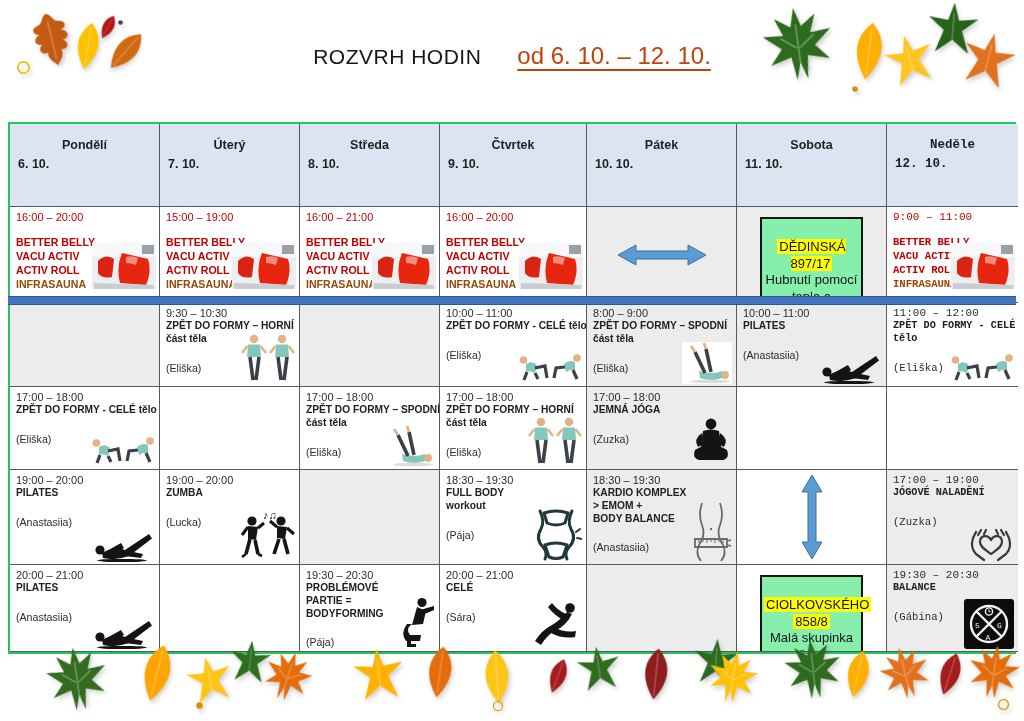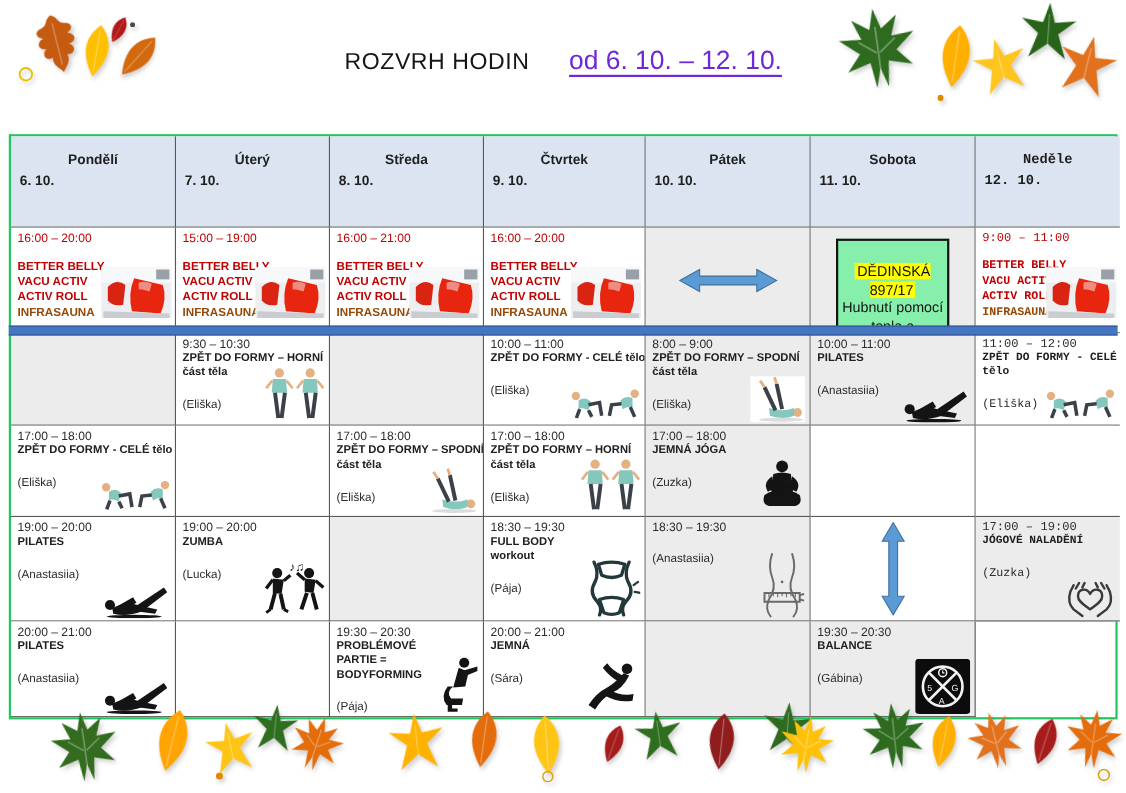--- a/index.html
+++ b/index.html
@@ -3,21 +3,21 @@
 <meta charset="utf-8">
 <style>
   html,body{margin:0;padding:0;}
   body{
     width:1024px;height:721px;position:relative;overflow:hidden;
     background:#ffffff;color:#1a1a1a;
     font-family:"Liberation Sans",sans-serif;
   }
   #titlebar{position:absolute;left:0;top:42px;width:100%;display:flex;justify-content:center;align-items:baseline;gap:36px;z-index:2;}
   #title-left{font-size:21px;letter-spacing:.5px;color:#161616;}
-  #title-range{font-size:24px;color:#6d28d9;text-decoration:underline;text-decoration-thickness:2px;text-underline-offset:5px;}
+  #title-range{font-size:24px;color:#c2410c;text-decoration:underline;text-decoration-thickness:2px;text-underline-offset:5px;}
 
   #schedule-table{
     position:absolute;left:8px;top:122px;width:1008px;display:grid;
     border:2px solid #22c55e;background:#fff;box-sizing:border-box;z-index:1;
   }
   .gcell{border-right:1px solid #595959;border-bottom:1px solid #595959;position:relative;box-sizing:border-box;overflow:hidden;}
   .gcell:nth-child(7n){border-right:none;font-family:Liberation Mono, monospace;}
   .hcell{background:#dce4f1;padding:4px 8px 0 8px;font-weight:bold;font-size:12.5px;color:#1f1f1f;}
   .day-name{text-align:center;margin-top:10px;}
   .day-date{text-align:left;margin-top:5px;}
@@ -405,20 +405,25 @@
       <span class="cell-icon"><svg viewBox="0 0 50 54" width="50" height="54" fill="none" stroke="#23383b" stroke-width="3" stroke-linecap="round" stroke-linejoin="round">
           <path d="M8 3 Q13 13 9 21 Q3 31 11 39 Q16 45 13 51"></path>
           <path d="M40 3 Q35 13 39 21 Q45 31 37 39 Q32 45 35 51"></path>
           <path d="M12 5 Q24 1 36 5 L33 15 Q24 19 15 15 Z"></path>
           <path d="M13 37 Q24 33 35 37 L31 49 Q24 52 17 49 Z"></path>
           <path d="M44 24 l4 -3 M45 30 l5 1" stroke-width="2"></path>
         </svg></span>
     </div>
     <div class="gcell bcell shaded type-class">
       <div class="time">18:30 – 19:30</div>
+      <div class="title-lines">
+        <div class="title-line">KARDIO KOMPLEX</div>
+        <div class="title-line">&gt; EMOM +</div>
+        <div class="title-line">BODY BALANCE</div>
+      </div>
       <div class="instructor">(Anastasiia)</div>
       <span class="cell-icon"><svg viewBox="0 0 42 60" width="42" height="60" fill="none" stroke="#6a6a6a" stroke-width="1.8">
           <path d="M12 1 Q8 13 12 23 Q16 33 9 43 Q5 52 11 59"></path>
           <path d="M30 1 Q34 13 30 23 Q26 33 33 43 Q37 52 31 59"></path>
           <circle cx="21" cy="27" r="1.2" fill="#6a6a6a" stroke="none"></circle>
           <path d="M5 37 L37 37 L37 45 L5 45 Z"></path>
           <path d="M9 37 V41 M13 37 V40 M17 37 V41 M21 37 V40 M25 37 V41 M29 37 V40 M33 37 V41" stroke-width="1"></path>
           <path d="M37 39 L41 38 M37 43 L41 44"></path>
         </svg></span>
     </div>
@@ -470,31 +475,38 @@
           <circle cx="25" cy="5.5" r="4.6"></circle>
           <path d="M20 10 L29 14 L26 27 L15 28 Z"></path>
           <path d="M23 13 L37 9 L37 13 L25 18 Z"></path>
           <path d="M15 27 Q8 32 13 38 L24 38 L23 44 L9 44 Q3 36 10 27 Z"></path>
           <path d="M10 44 L10 50 L19 50 L19 47 L14 47 L14 44 Z"></path>
         </svg></span>
     </div>
     <div class="gcell bcell type-class">
       <div class="time">20:00 – 21:00</div>
       <div class="title-lines">
-        <div class="title-line">JEMNÁ</div>
+        <div class="title-line">CELÉ</div>
       </div>
       <div class="instructor">(Sára)</div>
       <span class="cell-icon"><svg viewBox="0 0 56 48" width="56" height="48" fill="#141414">
           <circle cx="44" cy="7" r="4.8"></circle>
           <path d="M41 11 Q33 20 26 24 Q16 29 9 40 L15 44 Q21 34 30 29 Q40 25 46 13 Z"></path>
           <path d="M28 26 Q38 32 50 30 L49 36 Q36 38 25 32 Z"></path>
           <path d="M40 13 Q31 9 26 2 L22 6 Q28 14 37 19 Z"></path>
         </svg></span>
     </div>
     <div class="gcell bcell shaded type-empty"></div>
+    <div class="gcell bcell type-note">
+      <div class="note-box">
+        <div class="note-hl-line"><span class="hl">CIOLKOVSKÉHO</span></div>
+        <div class="note-hl-line"><span class="hl">858/8</span></div>
+        <div class="note-line">Malá skupinka žen.</div>
+      </div>
+    </div>
     <div class="gcell bcell shaded type-class">
       <div class="time">19:30 – 20:30</div>
       <div class="title-lines">
         <div class="title-line">BALANCE</div>
       </div>
       <div class="instructor">(Gábina)</div>
       <span class="cell-icon"><svg viewBox="0 0 50 50" width="50" height="50">
           <rect width="50" height="50" rx="3" fill="#0c0c0c"></rect>
           <circle cx="25" cy="25" r="18" fill="none" stroke="#f2f2f2" stroke-width="2.4"></circle>
           <path d="M12 12 L38 38 M38 12 L12 38" stroke="#f2f2f2" stroke-width="2.4"></path>

